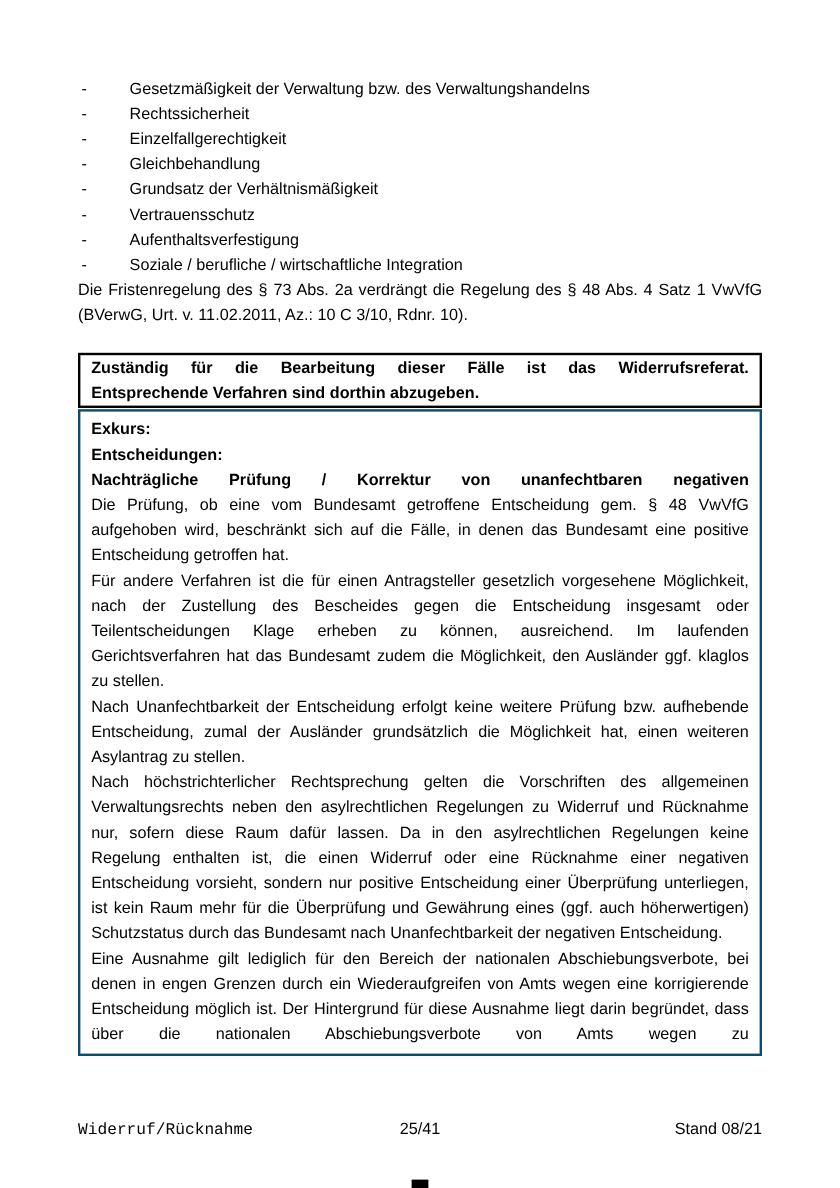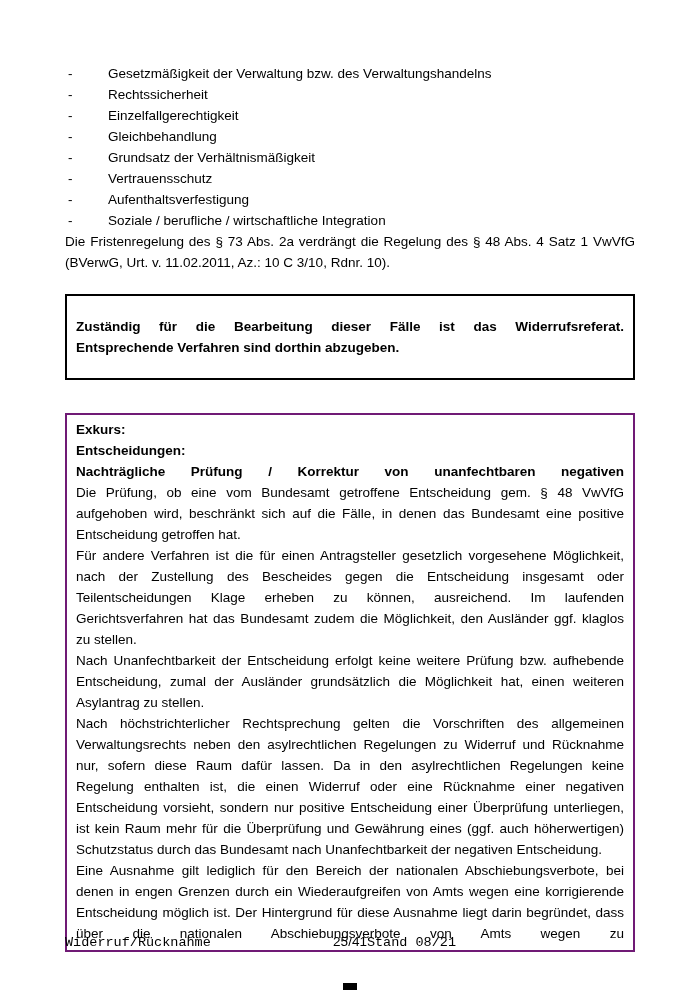--- a/index.html
+++ b/index.html
@@ -22,39 +22,39 @@
   }
   ul.dash-list { list-style: none; }
   ul.dash-list li { position: relative; padding-left: 43px; }
   ul.dash-list .dash { position: absolute; left: 3px; top: 0; }
   .para { text-align: justify; }
   .justify-last { text-align: justify; text-align-last: justify; }
   .bold { font-weight: bold; }
   .notice-box {
     border: 2px solid #000000;
     margin-top: 21px;
-    padding: 20px 9px;
+    padding: 0 9px;
     font-weight: bold;
   }
   .exkurs-box {
-    border: 2px solid #701a75;
-    margin-top: 33px;
+    border: 2px solid #0c4a6e;
+    margin-top: 1px;
     padding: 4px 9px 6px 9px;
   }
   .footer {
     position: absolute;
     left: 65px;
     right: 65px;
     bottom: 37px;
     display: flex;
     align-items: baseline;
   }
   .footer .f-left { flex: 1; text-align: left; font-family: Liberation Mono, monospace; }
   .footer .f-center { flex: 0 0 auto; }
-  .footer .f-right { flex: 1; text-align: left; font-family: Liberation Mono, monospace; }
+  .footer .f-right { flex: 1; text-align: right; }
   .bottom-mark {
     position: absolute;
     bottom: 0;
     left: 50%;
     transform: translateX(-50%);
     width: 14px;
     height: 7px;
     background: #000000;
   }
 </style>

